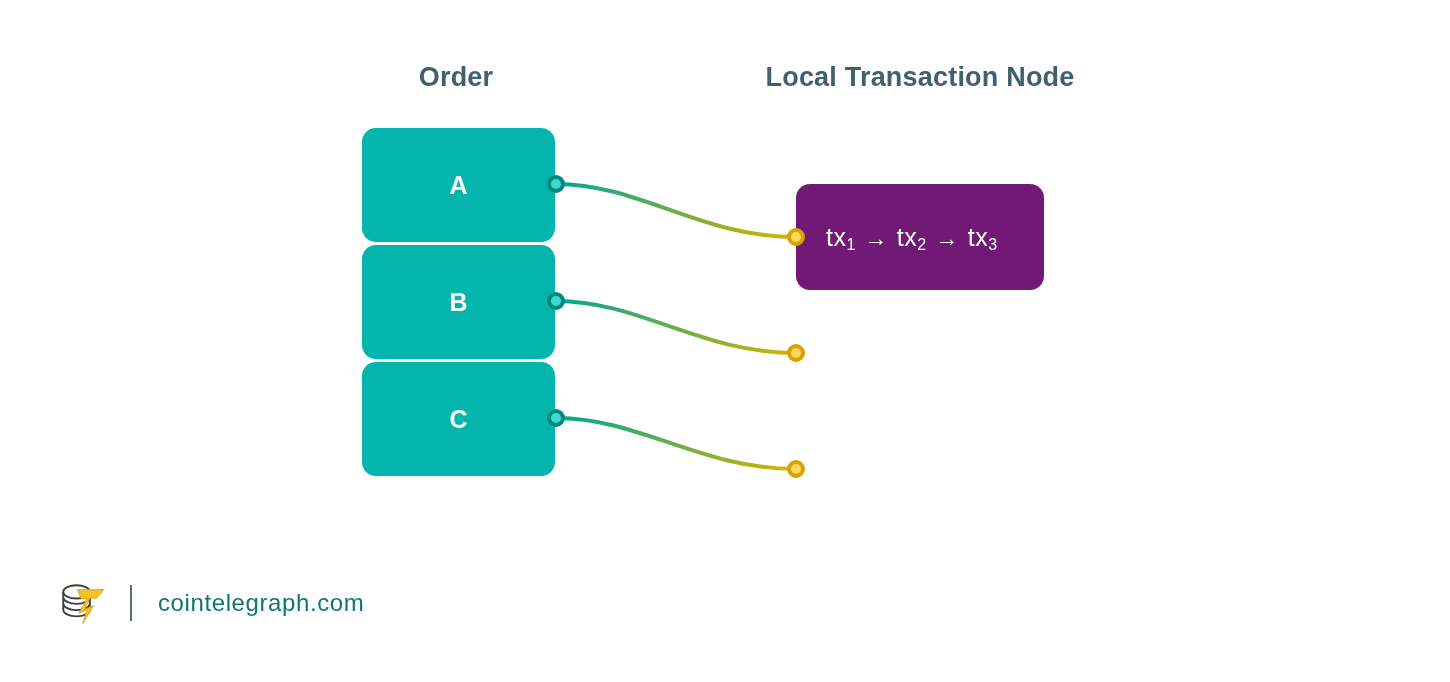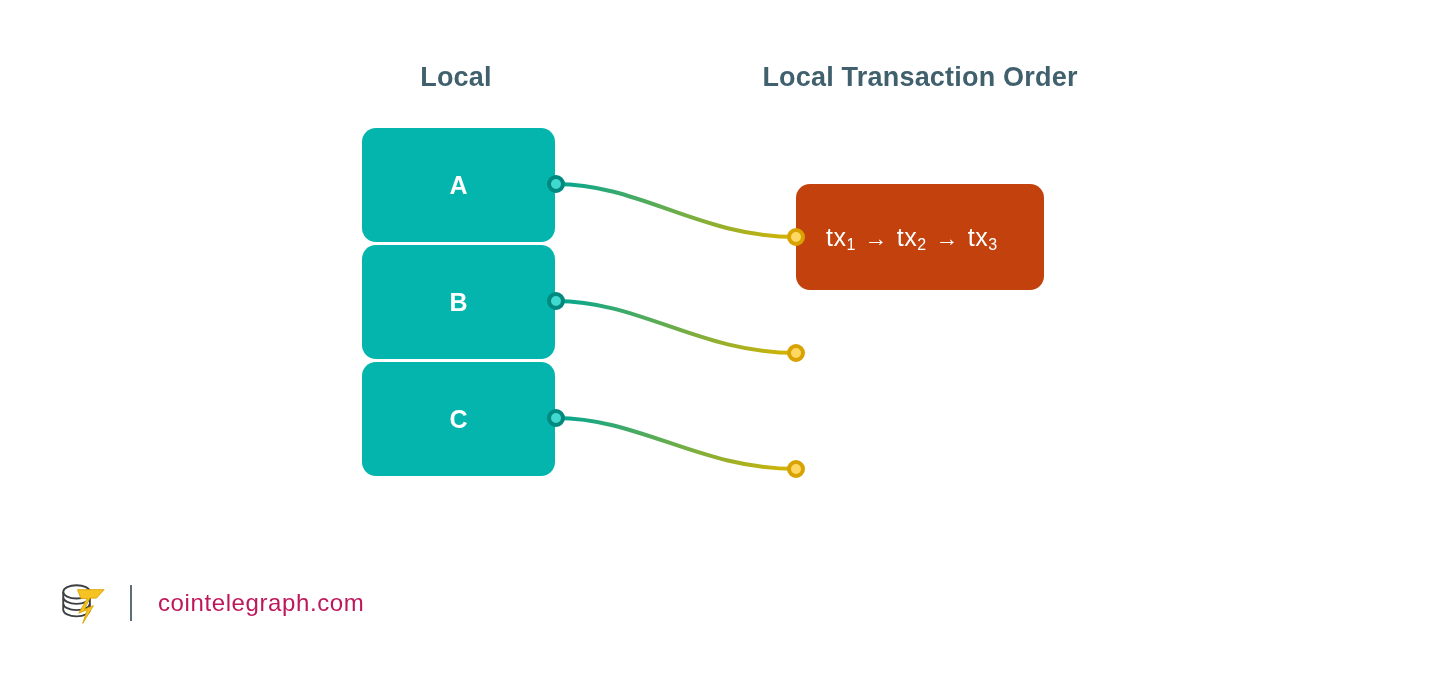--- a/index.html
+++ b/index.html
@@ -63,21 +63,21 @@
   }
   #node-a { top: 128px; }
   #node-b { top: 245px; }
   #node-c { top: 362px; }
 
   
   .order-box {
     position: absolute;
     width: 248px;
     height: 106px;
-    background: #c2410c;
+    background: #701a75;
     border-radius: 14px;
     color: #ffffff;
     font-size: 25px;
     display: flex;
     align-items: center;
     left: 796px;
     padding-left: 30px;
     box-sizing: border-box;
     letter-spacing: 0.5px;
   }
@@ -127,33 +127,33 @@
     height: 50px;
   }
   #brand-logo { width: 50px; height: 48px; display: block; }
   #footer-divider {
     width: 2px;
     height: 36px;
     background: #5d6e78;
     margin: 0 26px 0 24px;
   }
   #footer-text {
-    color: #be185d;
+    color: #0f766e;
     font-size: 24px;
     letter-spacing: 0.6px;
     white-space: nowrap;
   }
 </style>
 </head>
 <body>
 
 <div id="canvas">
 
-  <div class="col-heading" id="heading-node">Local</div>
-  <div class="col-heading" id="heading-order">Local Transaction Order</div>
+  <div class="col-heading" id="heading-node">Order</div>
+  <div class="col-heading" id="heading-order">Local Transaction Node</div>
 
   <svg id="links" viewBox="0 0 1450 682" xmlns="http://www.w3.org/2000/svg">
     <defs>
       <linearGradient id="grad-a" x1="556" y1="184" x2="796" y2="237" gradientUnits="userSpaceOnUse">
         <stop offset="0" stop-color="#00a693"></stop>
         <stop offset="1" stop-color="#d8b400"></stop>
       </linearGradient>
       <linearGradient id="grad-b" x1="556" y1="301" x2="796" y2="353" gradientUnits="userSpaceOnUse">
         <stop offset="0" stop-color="#00a693"></stop>
         <stop offset="1" stop-color="#d8b400"></stop>

